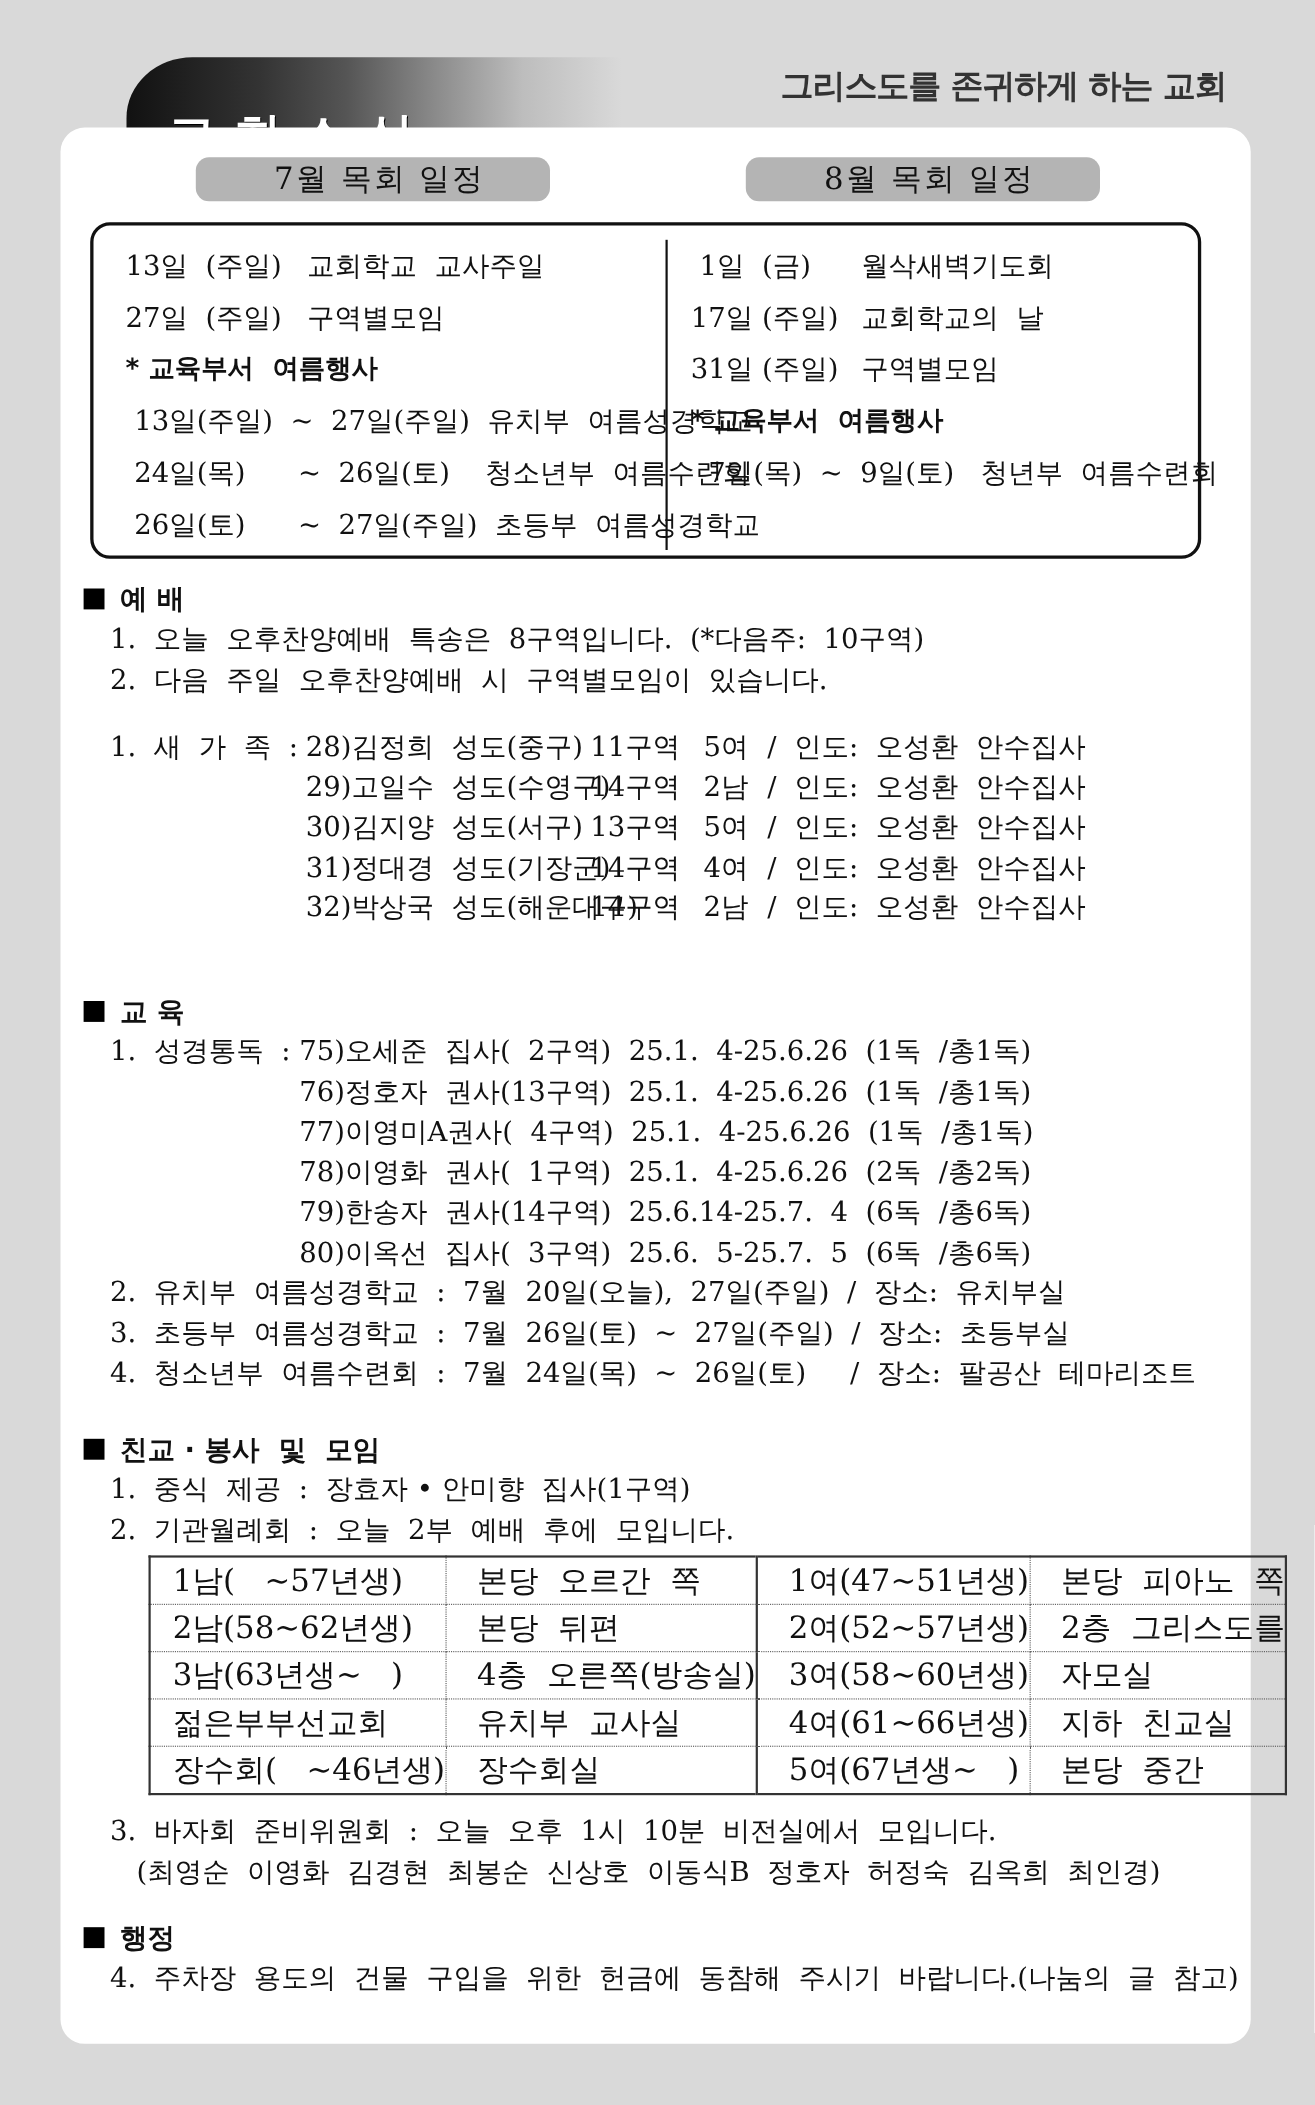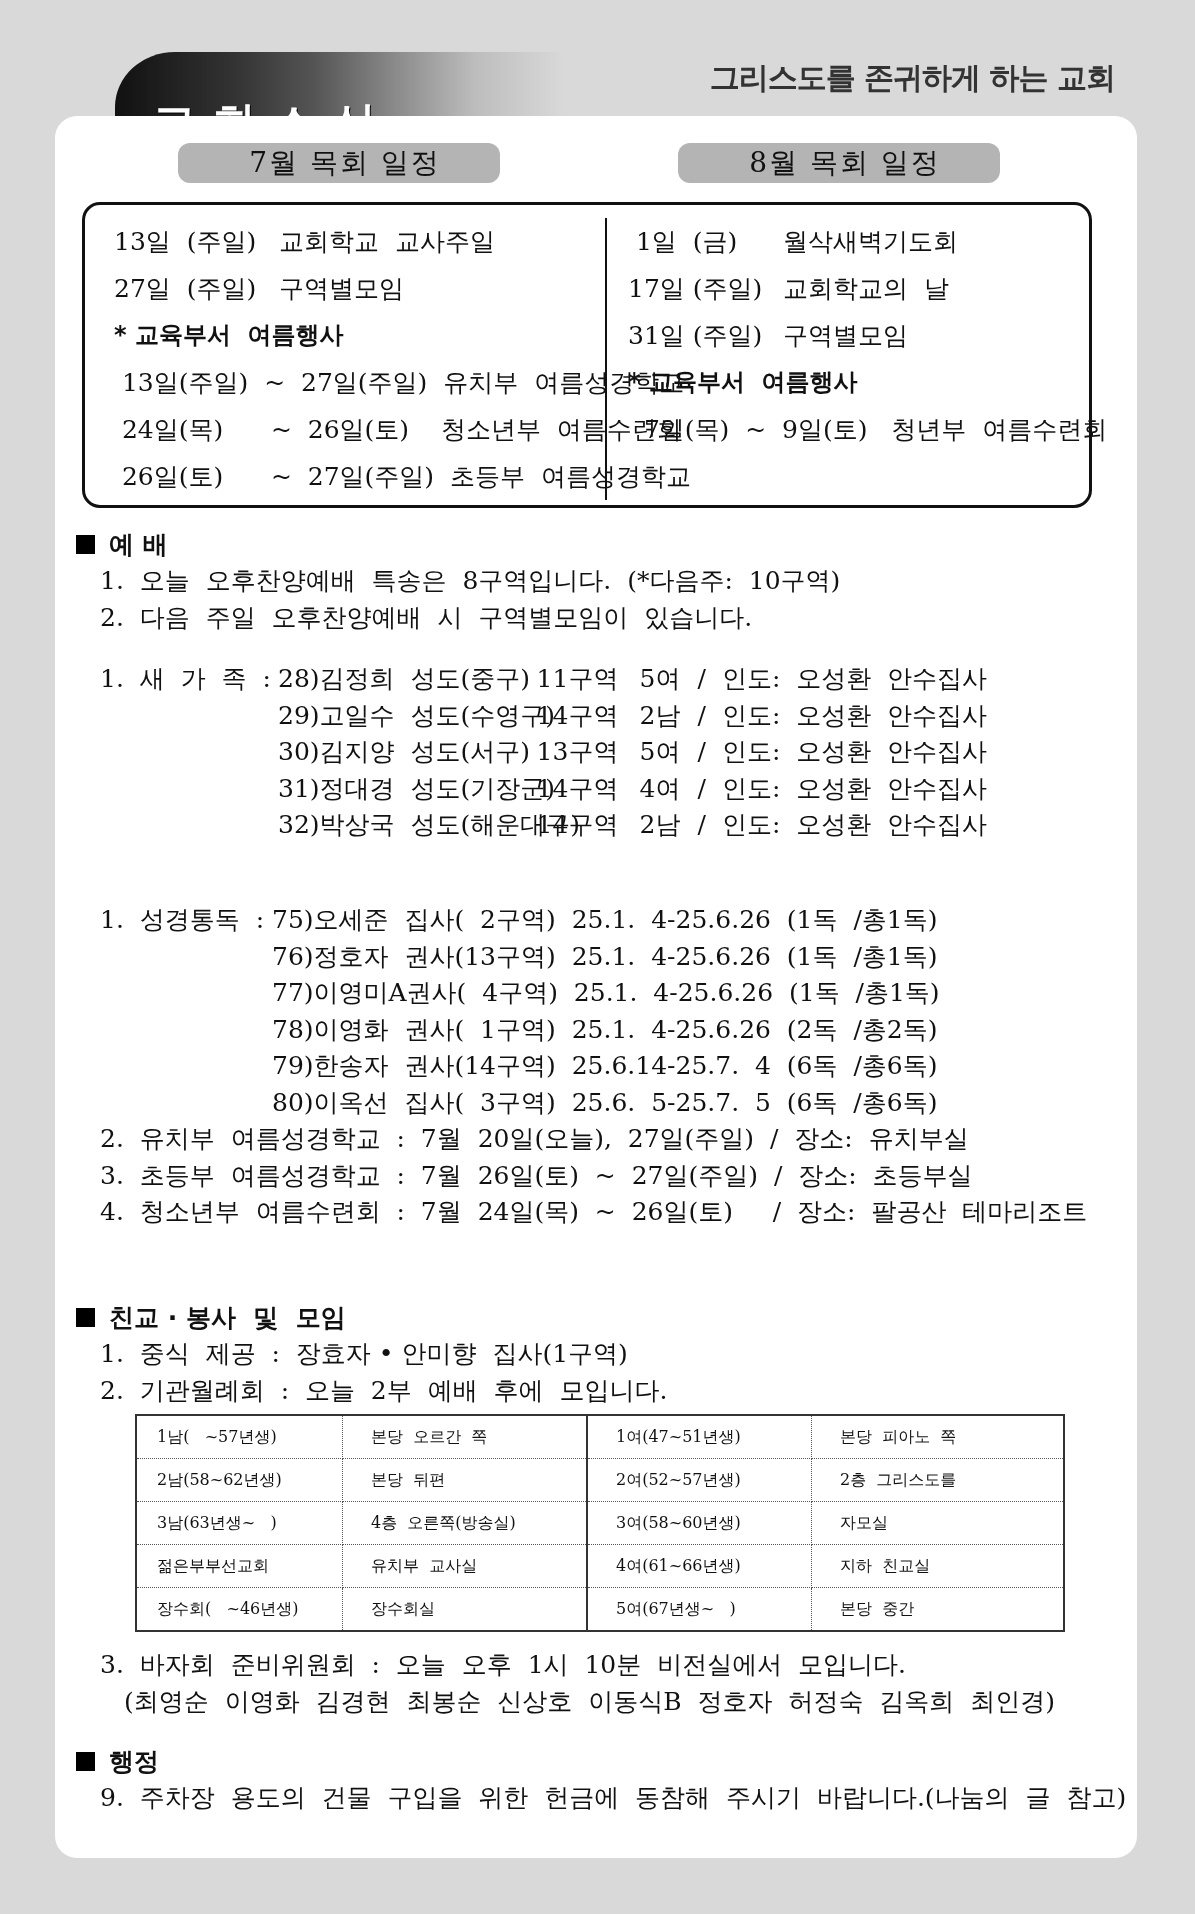--- a/index.html
+++ b/index.html
@@ -52,21 +52,21 @@
   .date { display: inline-block; }
   .section { position: absolute; left: 76px; font-size: 25px; }
   .sec-title {
     font-family: "DejaVu Sans", sans-serif; font-weight: bold; font-size: 25px;
     height: 36px; line-height: 36px; white-space: pre;
   }
   .sec-title .sq { display: inline-block; width: 19px; height: 19px; background: #000; margin-right: 14px; vertical-align: -1px; }
   .line { height: 36.5px; line-height: 36.5px; white-space: pre; padding-left: 24px; }
   table.groups {
     position: absolute; left: 135px; top: 1414px; width: 930px;
-    border-collapse: collapse; border: 2px solid #333; font-size: 16px;
+    border-collapse: collapse; border: 2px solid #333; font-size: 28px;
   }
   table.groups td {
     height: 42px; padding: 0 0 0 28px; border-bottom: 1px dotted #555;
     white-space: pre;
   }
   table.groups td.c1 { width: 185px; padding-left: 20px; border-right: 1px dotted #555; }
   table.groups td.c2 { width: 215px; border-right: 2px solid #333; }
   table.groups td.c3 { width: 195px; border-right: 1px dotted #555; }
 </style>
 </head>
@@ -109,20 +109,21 @@
 
 <div class="section" style="top:661px">
   <div class="line"><span style="display:inline-block;width:178px">1.  새  가  족  :</span><span>28)</span><span style="display:inline-block;width:217px">김정희  성도(중구)</span><span style="display:inline-block;width:103px">11구역</span><span style="display:inline-block;width:58px">5여</span><span>/  인도:  오성환  안수집사</span></div>
   <div class="line"><span style="display:inline-block;width:178px"></span><span>29)</span><span style="display:inline-block;width:217px">고일수  성도(수영구)</span><span style="display:inline-block;width:103px">14구역</span><span style="display:inline-block;width:58px">2남</span><span>/  인도:  오성환  안수집사</span></div>
   <div class="line"><span style="display:inline-block;width:178px"></span><span>30)</span><span style="display:inline-block;width:217px">김지양  성도(서구)</span><span style="display:inline-block;width:103px">13구역</span><span style="display:inline-block;width:58px">5여</span><span>/  인도:  오성환  안수집사</span></div>
   <div class="line"><span style="display:inline-block;width:178px"></span><span>31)</span><span style="display:inline-block;width:217px">정대경  성도(기장군)</span><span style="display:inline-block;width:103px">14구역</span><span style="display:inline-block;width:58px">4여</span><span>/  인도:  오성환  안수집사</span></div>
   <div class="line"><span style="display:inline-block;width:178px"></span><span>32)</span><span style="display:inline-block;width:217px">박상국  성도(해운대구)</span><span style="display:inline-block;width:103px">14구역</span><span style="display:inline-block;width:58px">2남</span><span>/  인도:  오성환  안수집사</span></div>
 </div>
 
 <div class="section" style="top:902px">
+  <div class="sec-title"><span class="sq"></span><span>교 육</span></div>
   <div class="line"><span style="display:inline-block;width:172px">1.  성경통독  :</span><span>75)오세준  집사(  2구역)  25.1.  4-25.6.26  (1독  /총1독)</span></div>
   <div class="line"><span style="display:inline-block;width:172px"></span><span>76)정호자  권사(13구역)  25.1.  4-25.6.26  (1독  /총1독)</span></div>
   <div class="line"><span style="display:inline-block;width:172px"></span><span>77)이영미A권사(  4구역)  25.1.  4-25.6.26  (1독  /총1독)</span></div>
   <div class="line"><span style="display:inline-block;width:172px"></span><span>78)이영화  권사(  1구역)  25.1.  4-25.6.26  (2독  /총2독)</span></div>
   <div class="line"><span style="display:inline-block;width:172px"></span><span>79)한송자  권사(14구역)  25.6.14-25.7.  4  (6독  /총6독)</span></div>
   <div class="line"><span style="display:inline-block;width:172px"></span><span>80)이옥선  집사(  3구역)  25.6.  5-25.7.  5  (6독  /총6독)</span></div>
   <div class="line">2.  유치부  여름성경학교  :  7월  20일(오늘),  27일(주일)  /  장소:  유치부실</div>
   <div class="line">3.  초등부  여름성경학교  :  7월  26일(토)  ~  27일(주일)  /  장소:  초등부실</div>
   <div class="line">4.  청소년부  여름수련회  :  7월  24일(목)  ~  26일(토)     /  장소:  팔공산  테마리조트</div>
 </div>
@@ -168,14 +169,14 @@
 </tbody>
   </table>
 
 <div class="section" style="top:1647px">
   <div class="line">3.  바자회  준비위원회  :  오늘  오후  1시  10분  비전실에서  모입니다.</div>
   <div class="line" style="padding-left:48px">(최영순  이영화  김경현  최봉순  신상호  이동식B  정호자  허정숙  김옥희  최인경)</div>
 </div>
 
 <div class="section" style="top:1744px">
   <div class="sec-title"><span class="sq"></span><span>행정</span></div>
-  <div class="line">9.  주차장  용도의  건물  구입을  위한  헌금에  동참해  주시기  바랍니다.(나눔의  글  참고)</div>
+  <div class="line">4.  주차장  용도의  건물  구입을  위한  헌금에  동참해  주시기  바랍니다.(나눔의  글  참고)</div>
 </div>
 
 </body></html>

